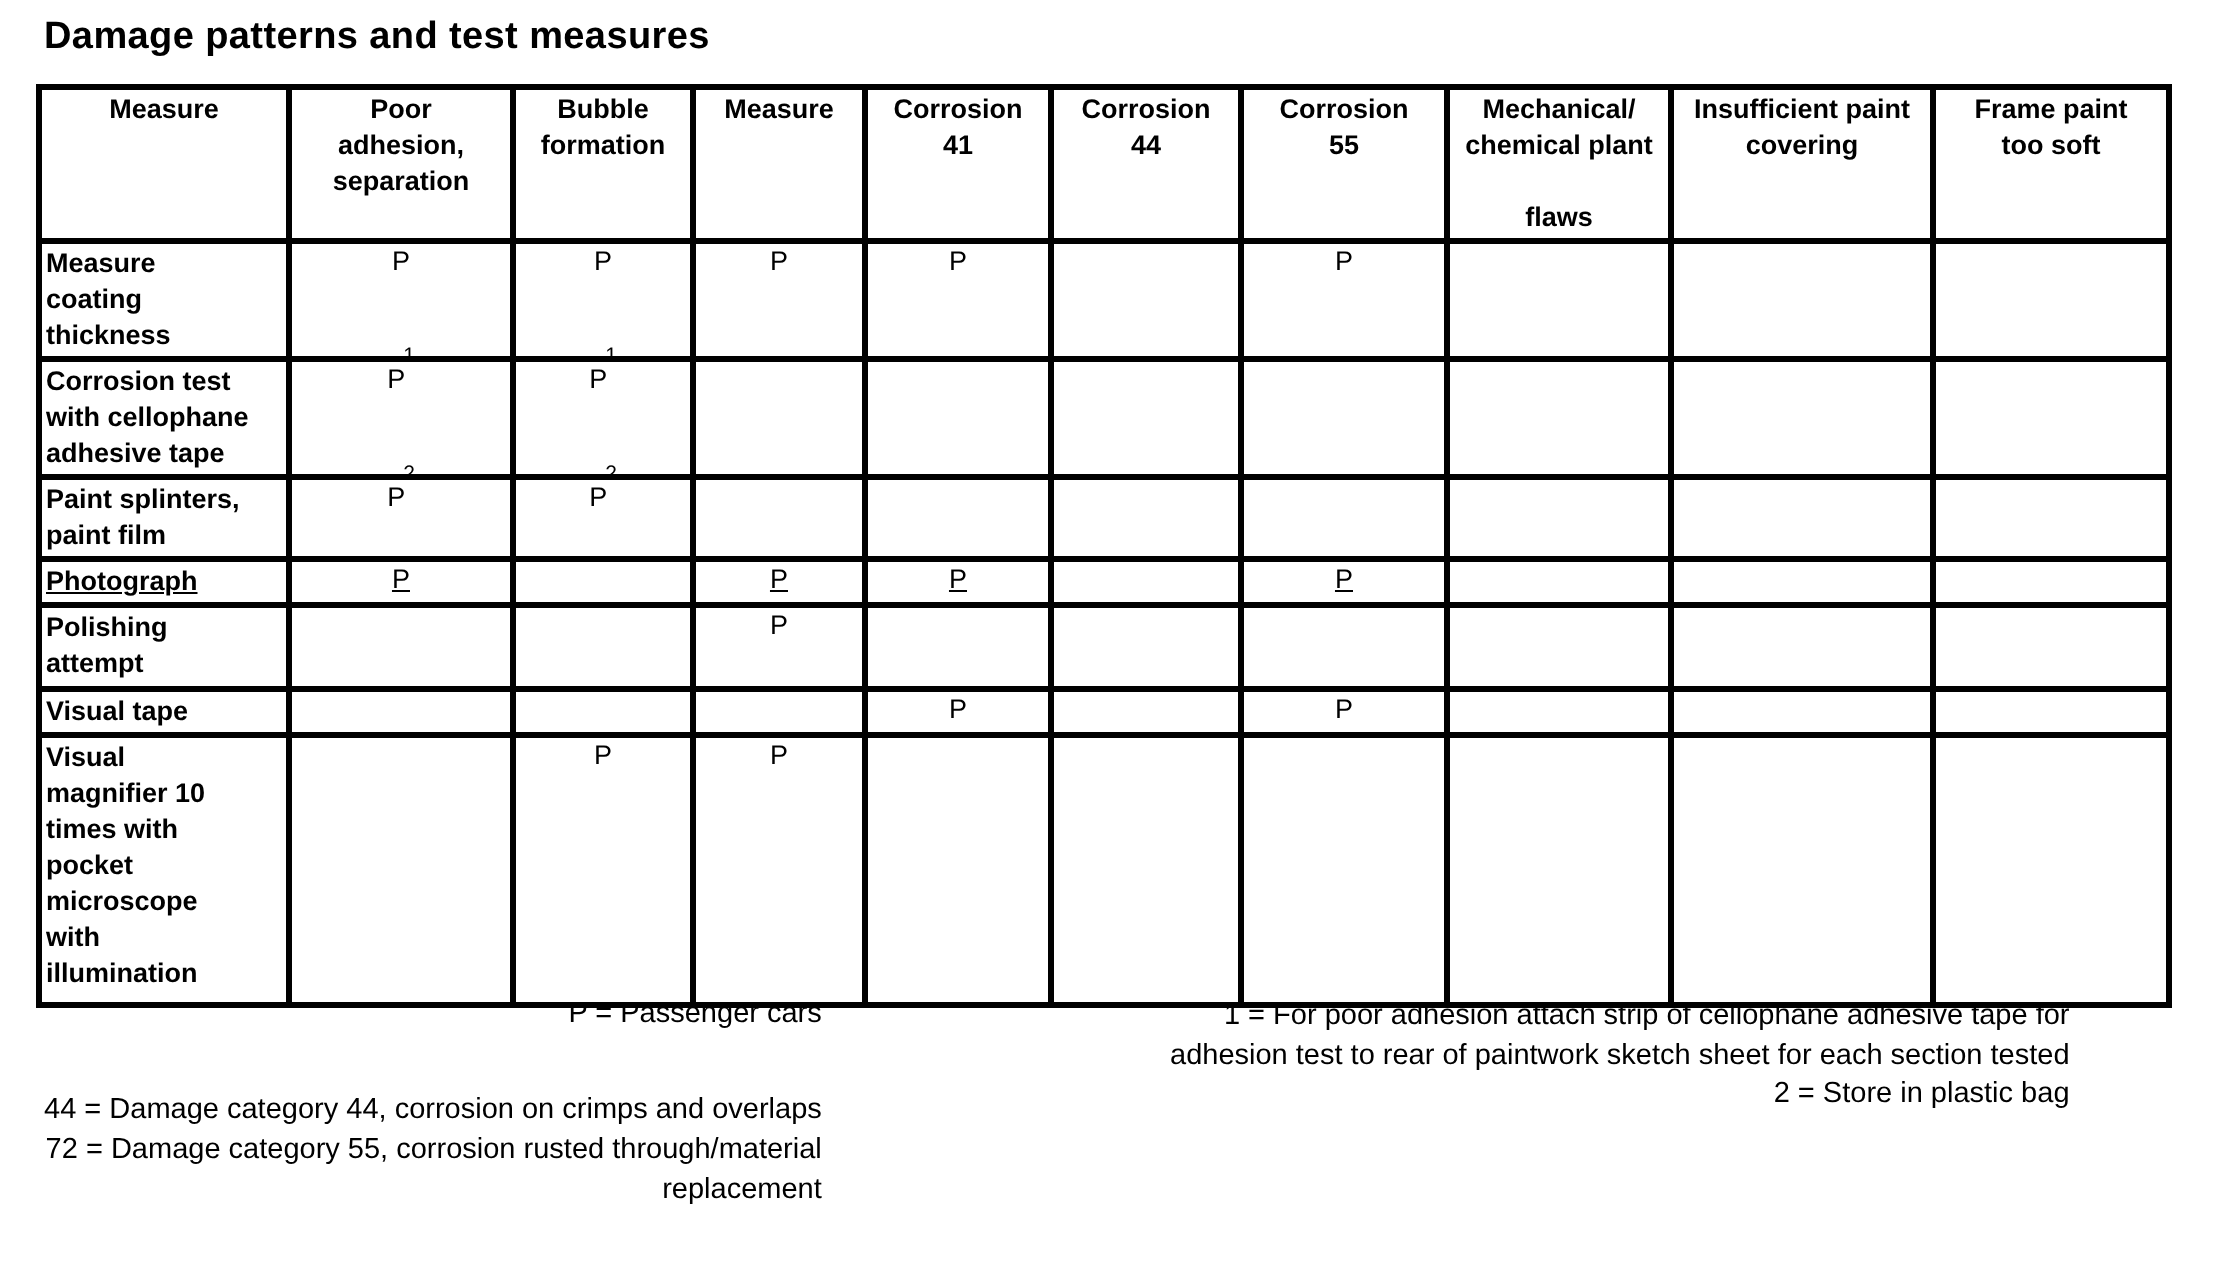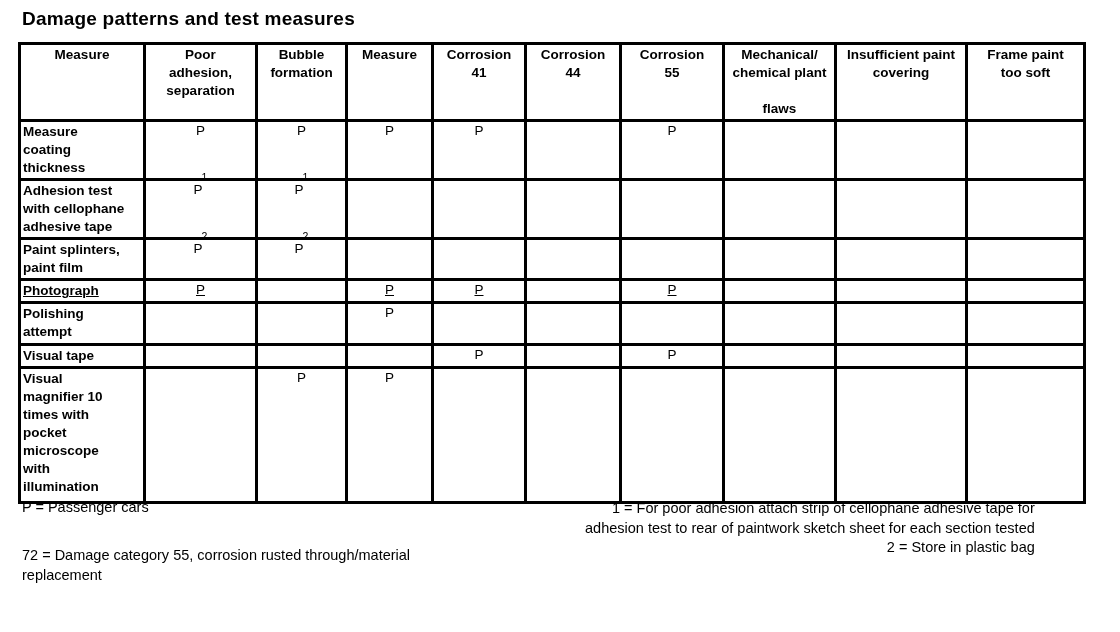--- a/index.html
+++ b/index.html
@@ -87,20 +87,21 @@
     position: relative;
     top: -8px;
     margin-left: -1px;
   }
   .legend-left {
     position: absolute;
     left: 22px;
     top: 497px;
     font-size: 14.5px;
     line-height: 20px;
+    text-align: right;
   }
   .legend-left p {
     margin: 0;
     white-space: pre;
   }
   .legend-left p.gap-large { margin-bottom: 28px; }
   .legend-left p.gap-small { margin-bottom: 7px; }
   .legend-right {
     position: absolute;
     left: 585px;
@@ -166,21 +167,21 @@
         <td>P</td>
         <td>P</td>
         <td>P</td>
         <td></td>
         <td>P</td>
         <td></td>
         <td></td>
         <td></td>
       </tr>
       <tr>
-        <th class="rowlabel">Adhesion test
+        <th class="rowlabel">Corrosion test
 with cellophane
 adhesive tape</th>
         <td>P<sup>1</sup></td>
         <td>P<sup>1</sup></td>
         <td></td>
         <td></td>
         <td></td>
         <td></td>
         <td></td>
         <td></td>
@@ -252,20 +253,21 @@
         <td></td>
         <td></td>
         <td></td>
         <td></td>
       </tr>
     </tbody>
 </table>
 
 <div class="legend-left">
   <p class="gap-large">P = Passenger cars</p>
+  <p>44 = Damage category 44, corrosion on crimps and overlaps</p>
   <p>72 = Damage category 55, corrosion rusted through/material
 replacement</p>
 </div>
 
 <div class="legend-right">
   <p>1 = For poor adhesion attach strip of cellophane adhesive tape for
 adhesion test to rear of paintwork sketch sheet for each section tested</p>
   <p>2 = Store in plastic bag</p>
 </div>
 

